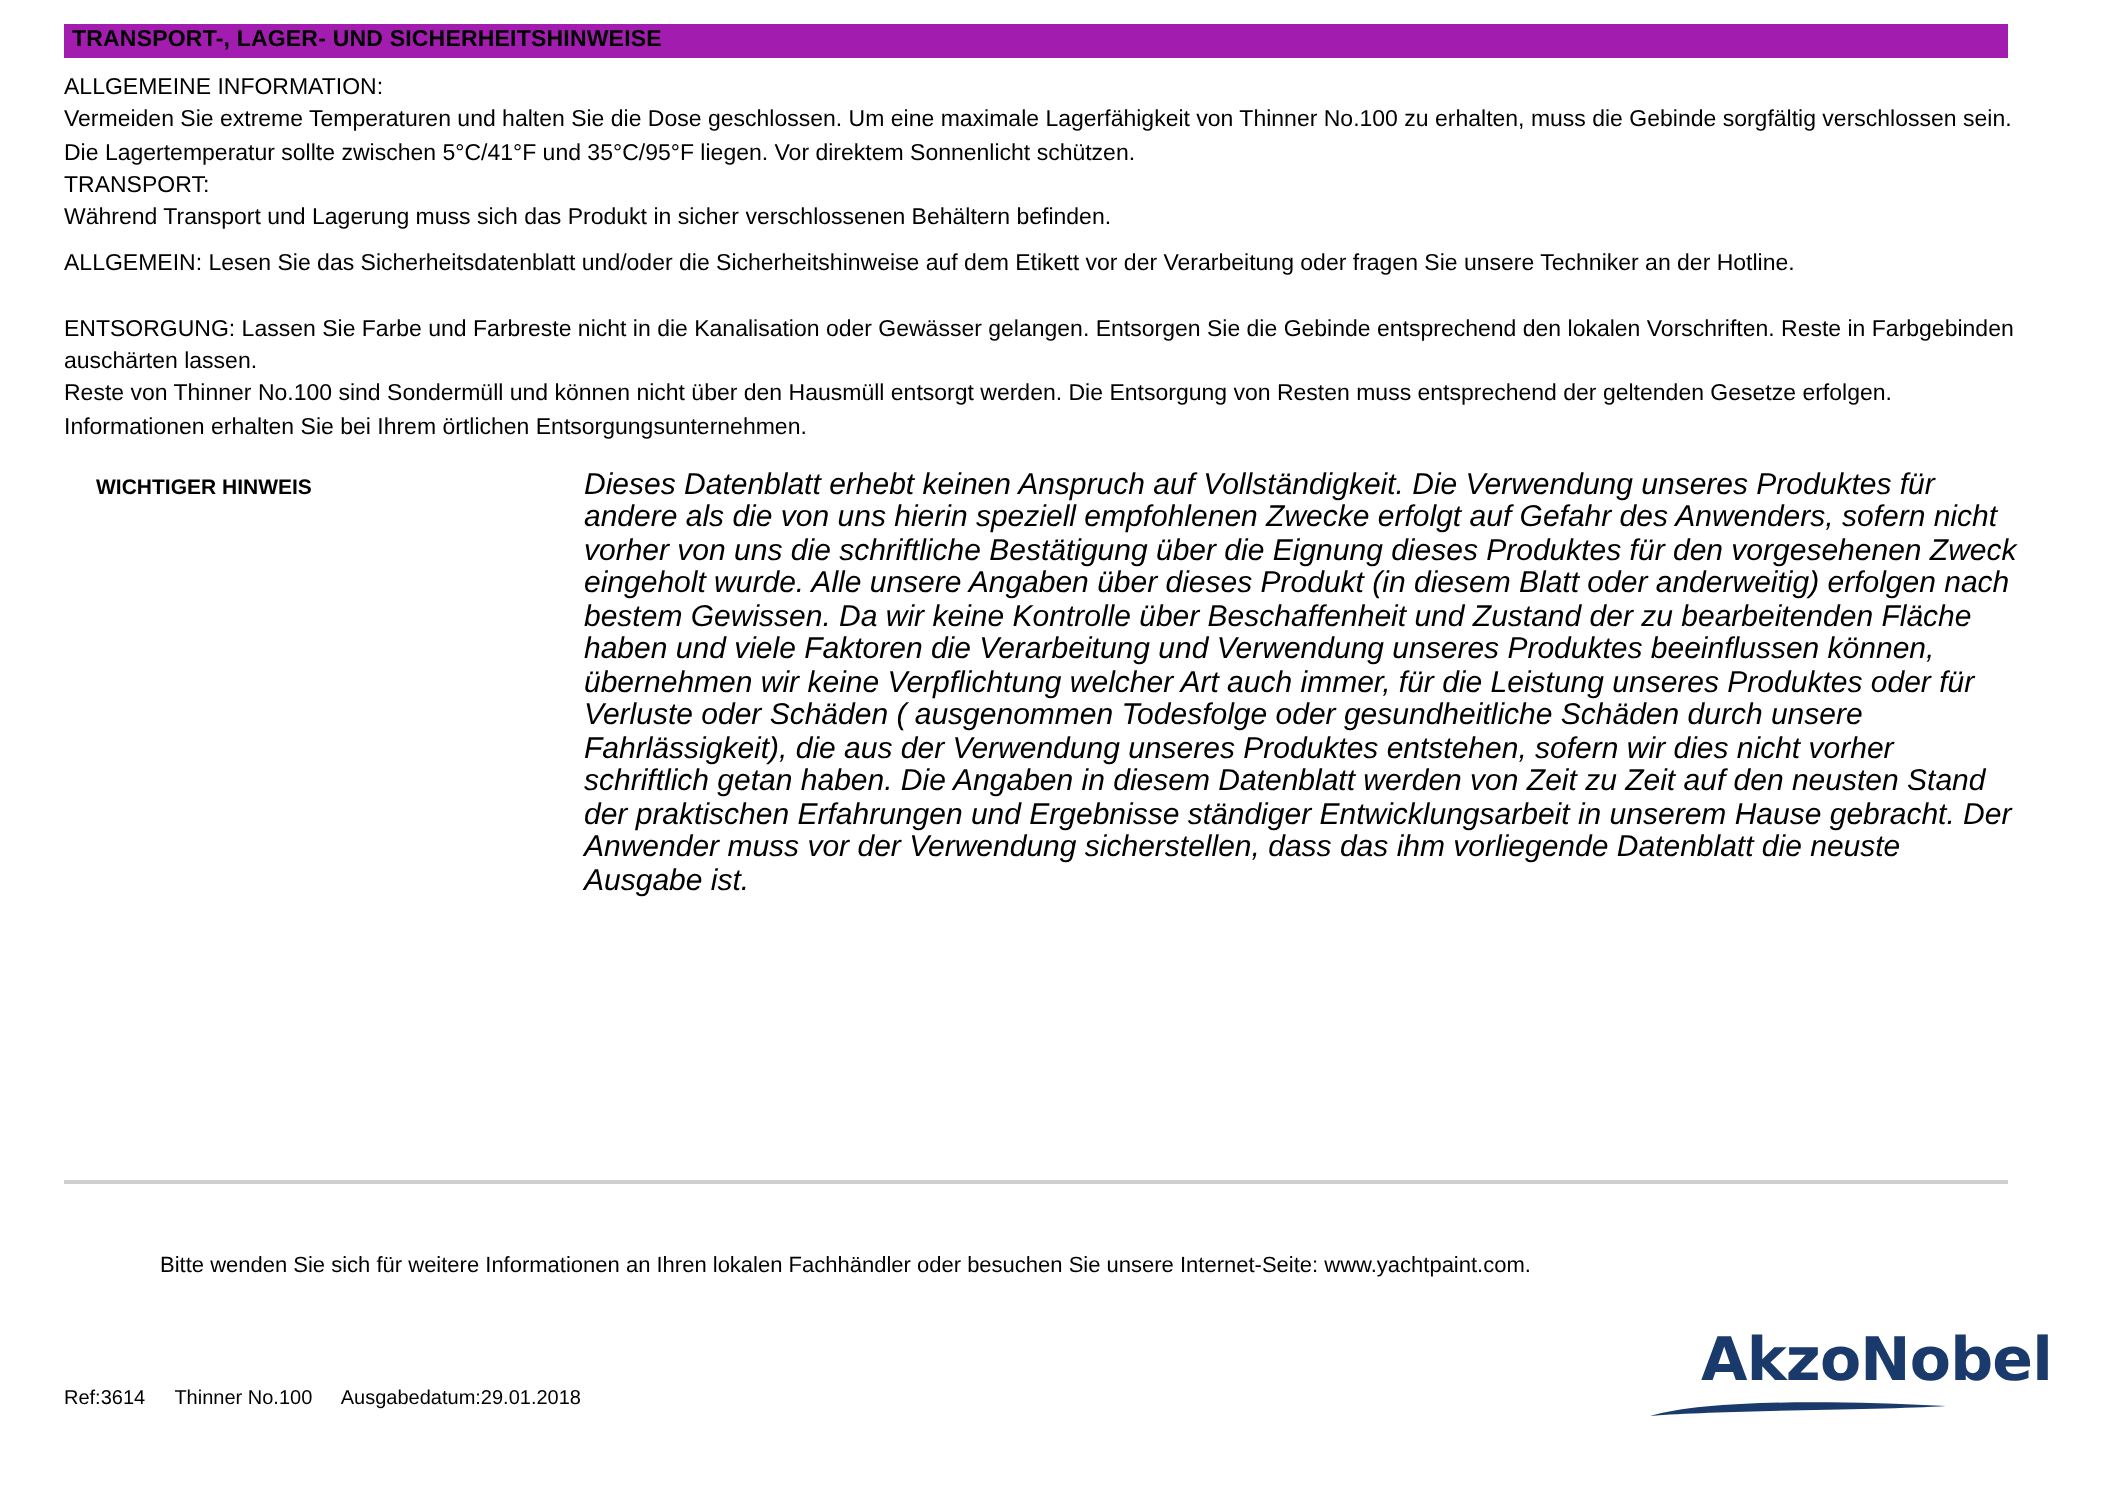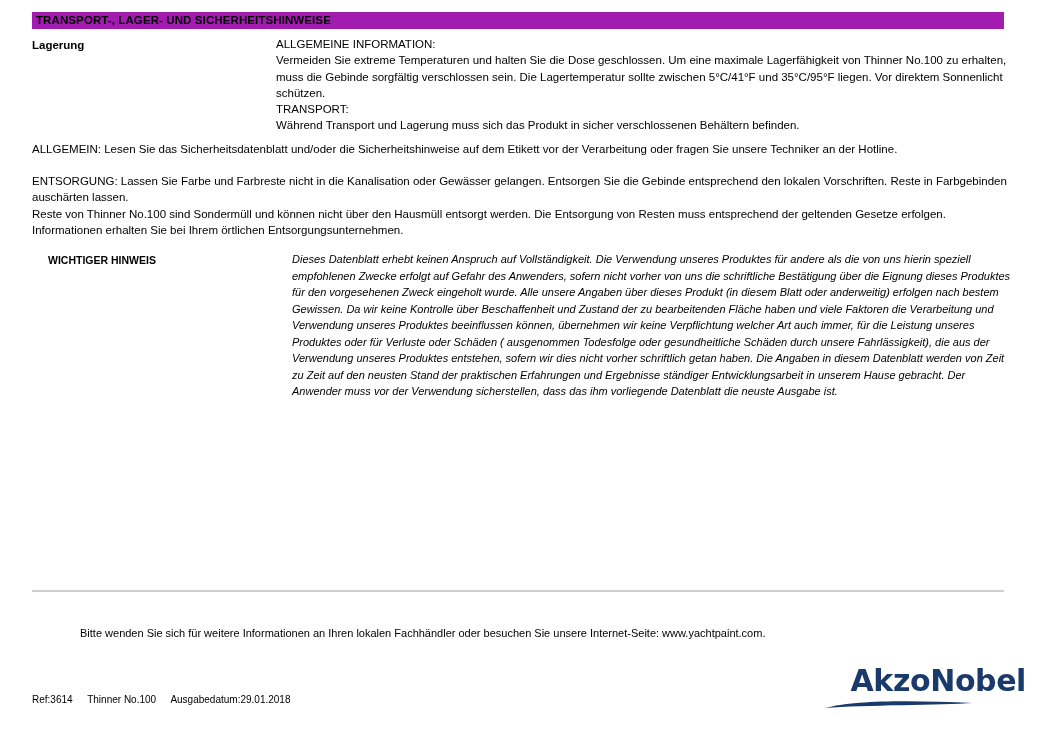--- a/index.html
+++ b/index.html
@@ -67,21 +67,21 @@
     margin: 0 0 0 0;
   }
   .b {
     font-weight: normal;
   }
   .spacer {
     height: 16px;
   }
   .italic-block {
     font-style: italic;
-    font-size: 11px;
+    font-size: 15px;
     line-height: 16.5px;
     text-align: left;
   }
   .hr {
     position: absolute;
     left: 32px;
     top: 590px;
     width: 972px;
     height: 2px;
     background: #cfcfcf;
@@ -133,21 +133,20 @@
 </head>
 <body>
 
 <div class="page">
 
   <div class="section-header">TRANSPORT-, LAGER- UND SICHERHEITSHINWEISE</div>
 
   <div class="rows">
 
     <div class="row">
-      <div class="row-label">Lagerung</div>
       <div class="row-body">
         <p class="b">ALLGEMEINE INFORMATION:</p>
         <p>Vermeiden Sie extreme Temperaturen und halten Sie die Dose geschlossen. Um eine maximale Lagerfähigkeit von Thinner No.100 zu erhalten, muss die Gebinde sorgfältig verschlossen sein. Die Lagertemperatur sollte zwischen 5°C/41°F und 35°C/95°F liegen. Vor direktem Sonnenlicht schützen.</p>
         <p class="b">TRANSPORT:</p>
         <p>Während Transport und Lagerung muss sich das Produkt in sicher verschlossenen Behältern befinden.</p>
       </div>
     </div>
 
     <div class="row">
       <div class="row-body">

